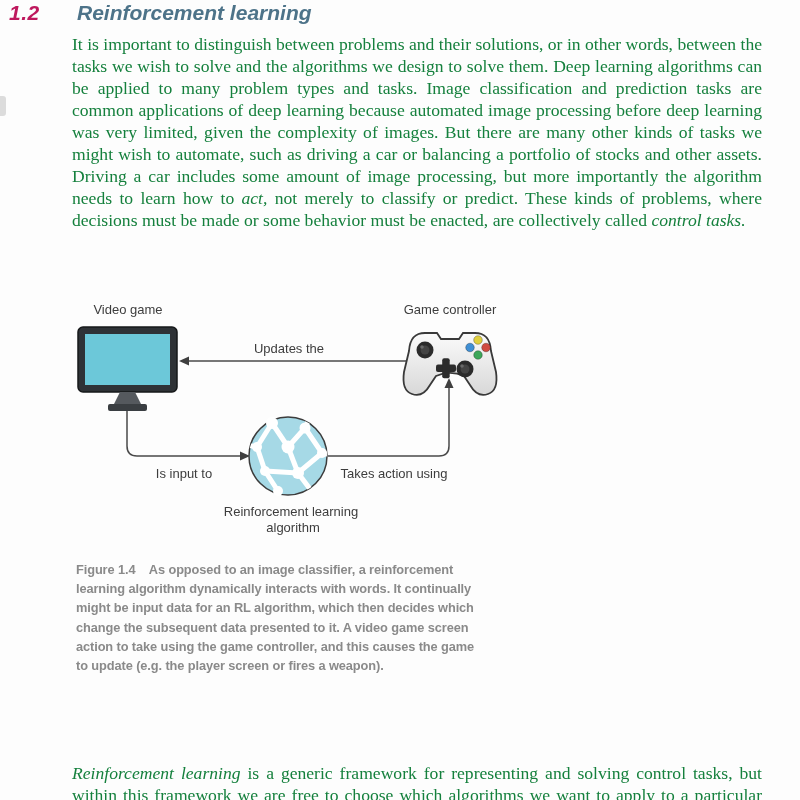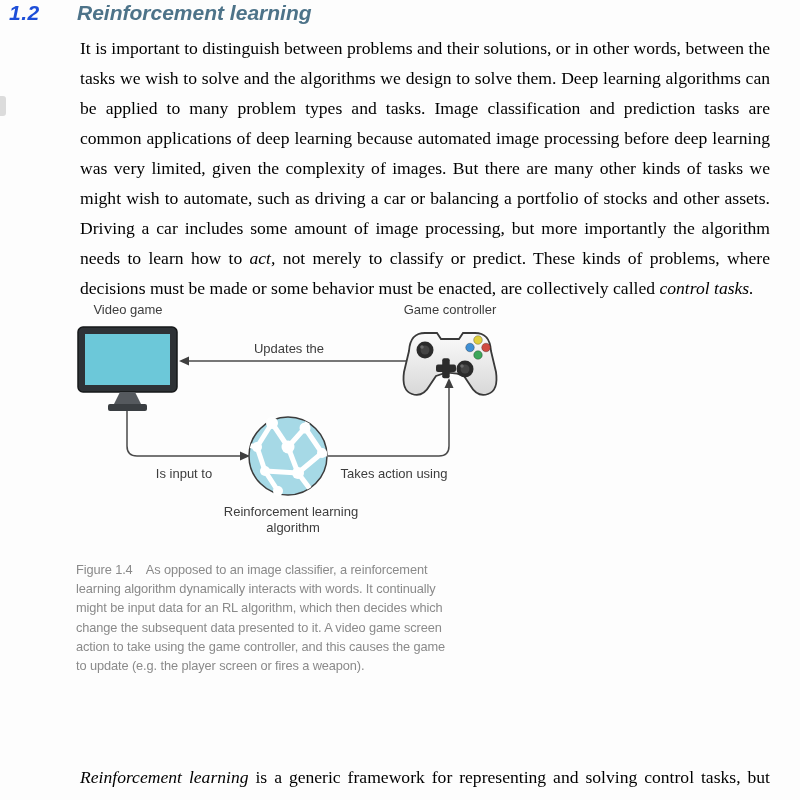--- a/index.html
+++ b/index.html
@@ -3,41 +3,41 @@
 <meta charset="utf-8">
 <style>
   html,body { margin:0; padding:0; background:#ffffff; }
   .page {
     position:relative; width:800px; height:800px; background:#fdfdfd;
     overflow:hidden; font-family:"Liberation Serif", serif;
   }
   .sec-num {
     position:absolute; left:9px; top:1px;
     font-family:"Liberation Sans", sans-serif; font-weight:bold; font-style:italic;
-    font-size:21px; color:#1d4ed8; letter-spacing:.5px;
+    font-size:21px; color:#be185d; letter-spacing:.5px;
   }
   .sec-title {
     position:absolute; left:77px; top:1px; margin:0;
     font-family:"Liberation Sans", sans-serif; font-weight:bold; font-style:italic;
     font-size:21px; color:#4d7389;
   }
   .para {
-    position:absolute; left:80px; width:690px; margin:0;
-    font-size:17.6px; line-height:30px; color:#000000; text-align:justify;
+    position:absolute; left:72px; width:690px; margin:0;
+    font-size:17.6px; line-height:22px; color:#15803d; text-align:justify;
   }
   .para1 { top:33px; }
   .para2 { top:726px;margin-top:36px; }
   .artifact {
     position:absolute; left:0; top:96px; width:6px; height:20px;
     background:#dcdcdc; border-radius:0 3px 3px 0;
   }
   .diagram { position:absolute; left:60px; top:295px; width:460px; height:250px; }
   .caption {
     position:absolute; left:76px; top:560px; width:430px;
-    font-family:"Liberation Sans", sans-serif; font-weight:normal;
+    font-family:"Liberation Sans", sans-serif; font-weight:bold;
     font-size:12.8px; line-height:19.2px; color:#8a8a8a; letter-spacing:-0.1px;
   }
   .caption > div { white-space:pre; }
   svg text {
     font-family:"Liberation Sans", sans-serif; font-size:13px; fill:#3d3d3d;
   }
 </style>
 </head>
 <body>
 

